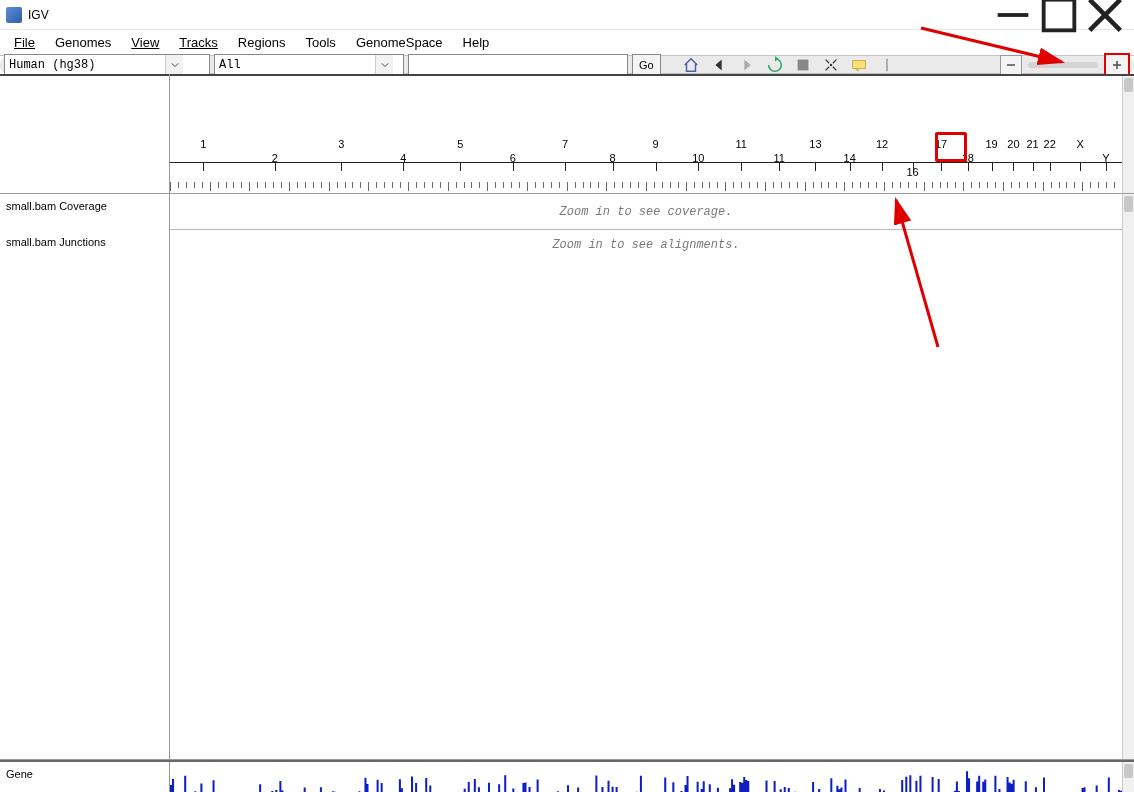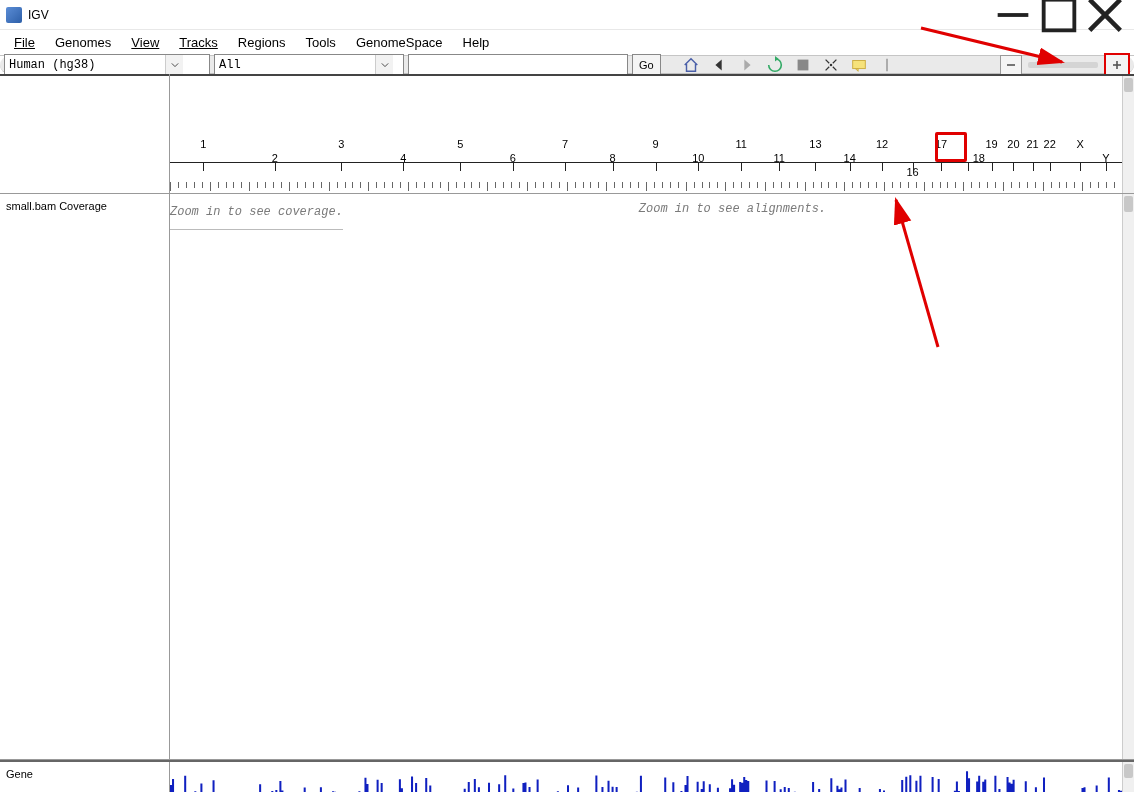--- a/index.html
+++ b/index.html
@@ -195,20 +195,21 @@
     </div>
   </div>
 </div>
 
 <div class="main">
 
   <div class="leftcol">
     <div class="ideogram-blank-left"></div>
     <div id="track-labels" style="flex:1; display:flex; flex-direction:column; border-bottom:1px solid #999;">
         <div class="track-label-item" style="height: 36px;">small.bam Coverage</div>
+        <div class="track-label-item" style="height: 60px;">small.bam Junctions</div>
       </div>
   </div>
 
   <div class="rightcol">
 
     <div class="ideogram-area">
       <div class="chrom-row">
         <div class="chrom-labels" id="chrom-labels">
             <span class="chrom-label" style="left: 3.5%; top: 0px;">1</span>
             <span class="chrom-label" style="left: 11%; top: 14px;">2</span>
@@ -220,21 +221,21 @@
             <span class="chrom-label" style="left: 46.5%; top: 14px;">8</span>
             <span class="chrom-label" style="left: 51%; top: 0px;">9</span>
             <span class="chrom-label" style="left: 55.5%; top: 14px;">10</span>
             <span class="chrom-label" style="left: 60%; top: 0px;">11</span>
             <span class="chrom-label" style="left: 64%; top: 14px;">11</span>
             <span class="chrom-label" style="left: 67.8%; top: 0px;">13</span>
             <span class="chrom-label" style="left: 71.4%; top: 14px;">14</span>
             <span class="chrom-label" style="left: 74.8%; top: 0px;">12</span>
             <span class="chrom-label" style="left: 78%; top: 28px;">16</span>
             <span class="chrom-label" style="left: 81%; top: 0px;">17</span>
-            <span class="chrom-label" style="left: 83.8%; top: 14px; margin-left: 11px;">18</span>
+            <span class="chrom-label" style="left: 83.8%; top: 14px;">18</span>
             <span class="chrom-label" style="left: 86.3%; top: 0px;">19</span>
             <span class="chrom-label" style="left: 88.6%; top: 0px;">20</span>
             <span class="chrom-label" style="left: 90.6%; top: 0px;">21</span>
             <span class="chrom-label" style="left: 92.4%; top: 0px; text-align: center;">22</span>
             <span class="chrom-label" style="left: 95.6%; top: 0px;">X</span>
             <span class="chrom-label" style="left: 98.3%; top: 14px;">Y</span>
           </div>
         <div class="chrom-ticks" id="chrom-ticks">
             <div class="chrom-tick" style="left: 3.5%;"></div>
             <div class="chrom-tick" style="left: 11%;"></div>
@@ -384,21 +385,21 @@
           <div class="fine-tick" style="left: 98.3333%;"></div>
           <div class="fine-tick" style="left: 99.1667%;"></div>
         </div>
       <div id="chrom-hl" class="chrom-highlight" style="left: calc(81% - 16px); top: 56px; width: 32px; height: 30px;"></div>
       <div class="ideogram-scroll">
           <div class="thumb"></div>
         </div>
     </div>
 
     <div style="flex:1; position:relative; display:flex; flex-direction:column; border-bottom:1px solid #999;">
-      <div id="track-messages" style="flex:1; display:flex; margin-right:12px;">
+      <div id="track-messages" style="flex:1; display:flex; flex-direction:column; margin-right:12px;">
           <div class="track-msg-band" style="height: 36px;">Zoom in to see coverage.</div>
           <div class="track-msg-band" style="height: 344px; flex: 1 1 0%; align-items: flex-start; padding-top: 8px; border-bottom: none;">Zoom in to see alignments.</div>
         </div>
       <div class="tracks-scroll">
           <div class="thumb"></div>
         </div>
     </div>
 
   </div>
 </div>

